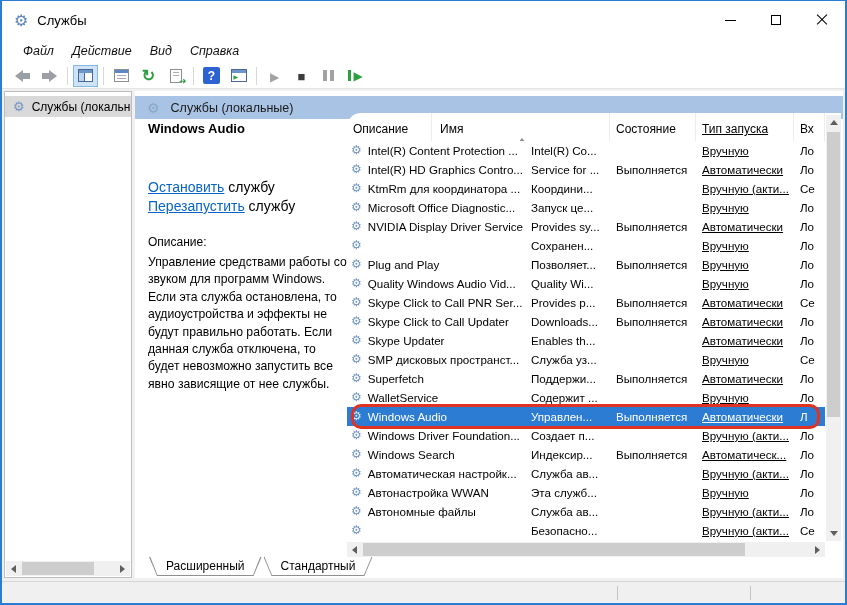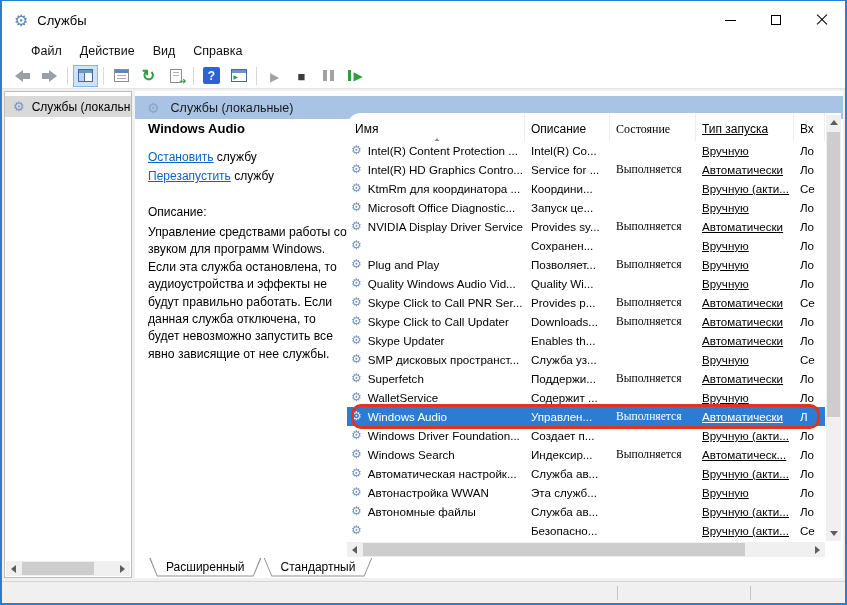--- a/index.html
+++ b/index.html
@@ -20,21 +20,21 @@
   .glyph-min { width:11px; height:1px; background:#000; }
   .glyph-max { width:10px; height:10px; border:1px solid #000; }
   .glyph-close { position:relative; width:12px; height:12px; }
   .glyph-close::before,.glyph-close::after { content:""; position:absolute; left:-1px; top:5px;
     width:14px; height:1px; background:#000; }
   .glyph-close::before { transform:rotate(45deg); }
   .glyph-close::after { transform:rotate(-45deg); }
 
   
   .menubar { position:absolute; top:38px; left:0; right:0; height:24px; background:#fff;
-    display:flex; align-items:center; padding-left:20px; }
+    display:flex; align-items:center; padding-left:12px;font-style:italic; }
   .menu-item { padding:0 9px; font-size:12.5px; color:#111; }
 
   
   .toolbar { position:absolute; top:62px; left:0; right:0; height:26px; background:#fff;
     border-bottom:1px solid #e4e4e4; display:flex; align-items:center; padding-left:7px; }
   .tbtn { width:25px; height:22px; display:flex; align-items:center; justify-content:center; margin:0 1px; }
   .tbtn.active { background:#cfe3f6; border:1px solid #84b6e6; }
   .tsep { width:1px; height:18px; background:#d8d8d8; margin:0 4px; }
   .arr { display:flex; align-items:center; }
   .arr .head-l { width:0; height:0; border-top:6px solid transparent; border-bottom:6px solid transparent; border-right:8px solid #9aa0a6; }
@@ -85,35 +85,35 @@
   .sb-thumb { position:absolute; background:#cdcdcd; }
 
   .right-panel { position:absolute; left:133px; top:2px; right:2px; bottom:3px; background:#fff; overflow:hidden; }
   .banner { position:absolute; top:5px; left:0; right:0; height:23px; background:#a8c3e3;
     display:flex; align-items:center; padding-left:12px; }
   .banner .gear { font-size:14px; color:#8aa6c9; }
   .banner .lbl { margin-left:11px; font-size:12.5px; color:#1a1a1a; }
 
   .info { position:absolute; left:13px; top:30px; width:202px; }
   .svc-name { font-size:13px; font-weight:bold; color:#000; }
-  .actions { margin-top:12px; font-size:12px; line-height:19px; color:#000; }
+  .actions { margin-top:42px; font-size:14px; line-height:19px; color:#000; }
   .actions a { color:#0a64c8; text-decoration:underline; }
   .desc-label { margin-top:19px; font-size:12px; color:#000; }
   .desc-text { margin-top:5px; font-size:12.2px; line-height:17.4px; color:#000; }
 
   .list-panel { position:absolute; left:212px; top:22px; right:2px; bottom:21px; background:#fff;
     border-top-left-radius:14px; }
   .list-header { position:absolute; top:0; left:0; right:16px; height:28px; display:flex; font-size:12px; }
   .hcell { line-height:32px; padding-left:6px; white-space:nowrap; overflow:hidden; border-right:1px solid #ededed; }
   .hcell.c-name { position:relative; padding-left:8px; }
   .sort-ind { position:absolute; top:2px; left:86px; }
   .sort-ind .tri-u { border-bottom-color:#8a8a8a; border-left-width:4px; border-right-width:4px; }
   .c-name  { width:178px; }
   .c-desc  { width:85px; }
-  .c-state { width:86px;font-family:Liberation Serif, serif; }
+  .c-state { width:86px; }
   .c-start { width:98px;text-decoration:underline; }
   .c-login { flex:1; overflow:hidden; }
 
   .rows { position:absolute; top:28px; left:0; right:16px; bottom:16px; overflow:hidden; }
   .lrow { display:flex; height:19px; font-size:11.6px; color:#000; }
   .cell { line-height:19px; padding-left:6px; white-space:nowrap; overflow:hidden; }
   .cell.c-name { padding-left:4px; display:flex; align-items:center; }
   .cell .gear { font-size:12px; margin-right:6px; flex:0 0 auto; }
   .lrow.sel { background:#2c7cd4; color:#fff; }
   .lrow.sel .gear { color:#ddeafa; }
@@ -122,21 +122,21 @@
     border:3px solid #e03322; border-radius:10px; pointer-events:none; z-index:5; }
 
   .vscroll { position:absolute; top:2px; right:0; width:15px; bottom:16px; background:#f0f0f0; }
   .vscroll .up { top:0; left:0; }
   .vscroll .down { top:auto; bottom:0; left:0; }
   .vscroll .sb-thumb { left:1px; right:1px; top:17px; height:285px; }
   .list-hscroll { position:absolute; left:0; right:16px; bottom:0; height:15px; background:#f0f0f0; }
   .list-hscroll .sb-thumb { top:1px; bottom:1px; left:16px; width:382px; }
   .hs-left { left:0; }  .hs-right { right:0; }
 
-  .tabs { position:absolute; left:0; bottom:1px; height:20px; display:flex; align-items:center; font-size:12px; }
+  .tabs { position:absolute; left:0; bottom:1px; height:20px; display:flex; align-items:flex-start; font-size:12px; }
   .tab-stub { width:12px; position:relative; }
   .tab-stub::before { content:""; position:absolute; inset:0;
     background:#8f8f8f; clip-path:polygon(0 0, 2px 0, 11px 100%, 9px 100%); }
   .tab { position:relative; margin-left:2px; }
   .tab .shape { position:absolute; inset:0; background:#8f8f8f;
     clip-path:polygon(0 0, 100% 0, calc(100% - 8px) 100%, 8px 100%); }
   .tab .fill { position:absolute; inset:0 1px 1px 1px; background:#fff;
     clip-path:polygon(0 0, 100% 0, calc(100% - 7.5px) 100%, 7.5px 100%); }
   .tab.active .fill { inset:-1px 1px 1px 1px; }
   .tab .lbl { position:relative; display:block; padding:0 17px; line-height:19px; color:#000; }
@@ -252,22 +252,22 @@
         <div class="actions">
           <div><a href="#">Остановить</a><span> службу</span></div>
           <div><a href="#">Перезапустить</a><span> службу</span></div>
         </div>
         <div class="desc-label">Описание:</div>
         <div class="desc-text">Управление средствами работы со звуком для программ Windows. Если эта служба остановлена, то аудиоустройства и эффекты не будут правильно работать.  Если данная служба отключена, то будет невозможно запустить все явно зависящие от нее службы.</div>
       </div>
 
       <div class="list-panel">
         <div class="list-header">
+          <span class="hcell c-desc">Описание</span>
           <span class="hcell c-name"><span>Имя</span><span class="sort-ind"><span class="tri tri-u"></span></span></span>
-          <span class="hcell c-desc">Описание</span>
           <span class="hcell c-state">Состояние</span>
           <span class="hcell c-start">Тип запуска</span>
           <span class="hcell c-login">Вх</span>
         </div>
 
         <div class="rows">
   <div class="lrow">
     <span class="cell c-name">
                 <span class="gear"></span>
                 <span class="rname">Intel(R) Content Protection ...</span>

